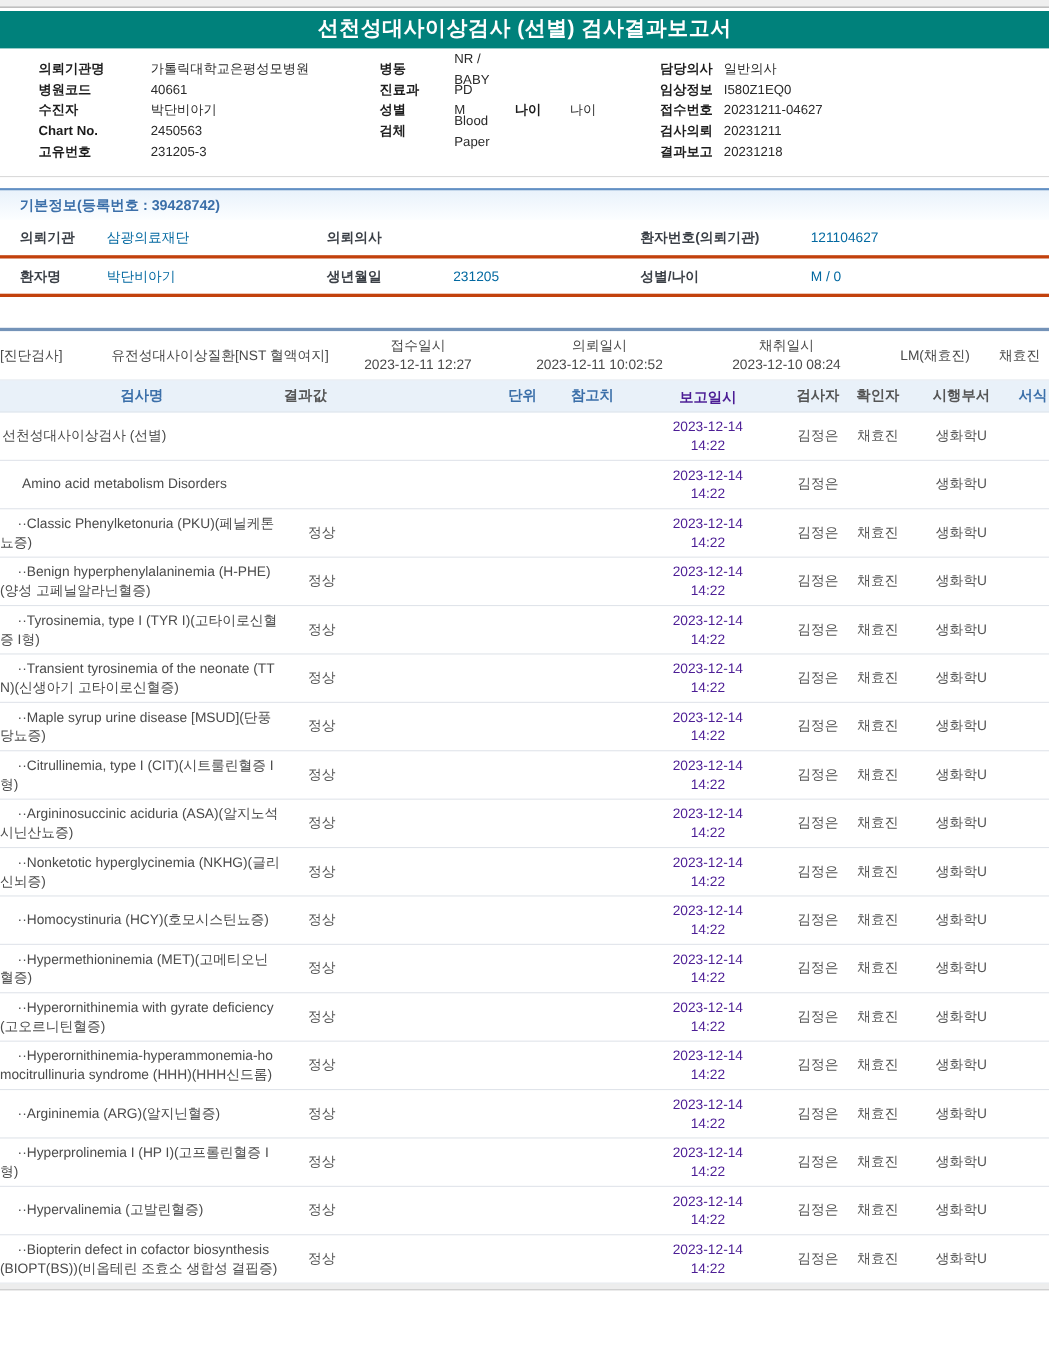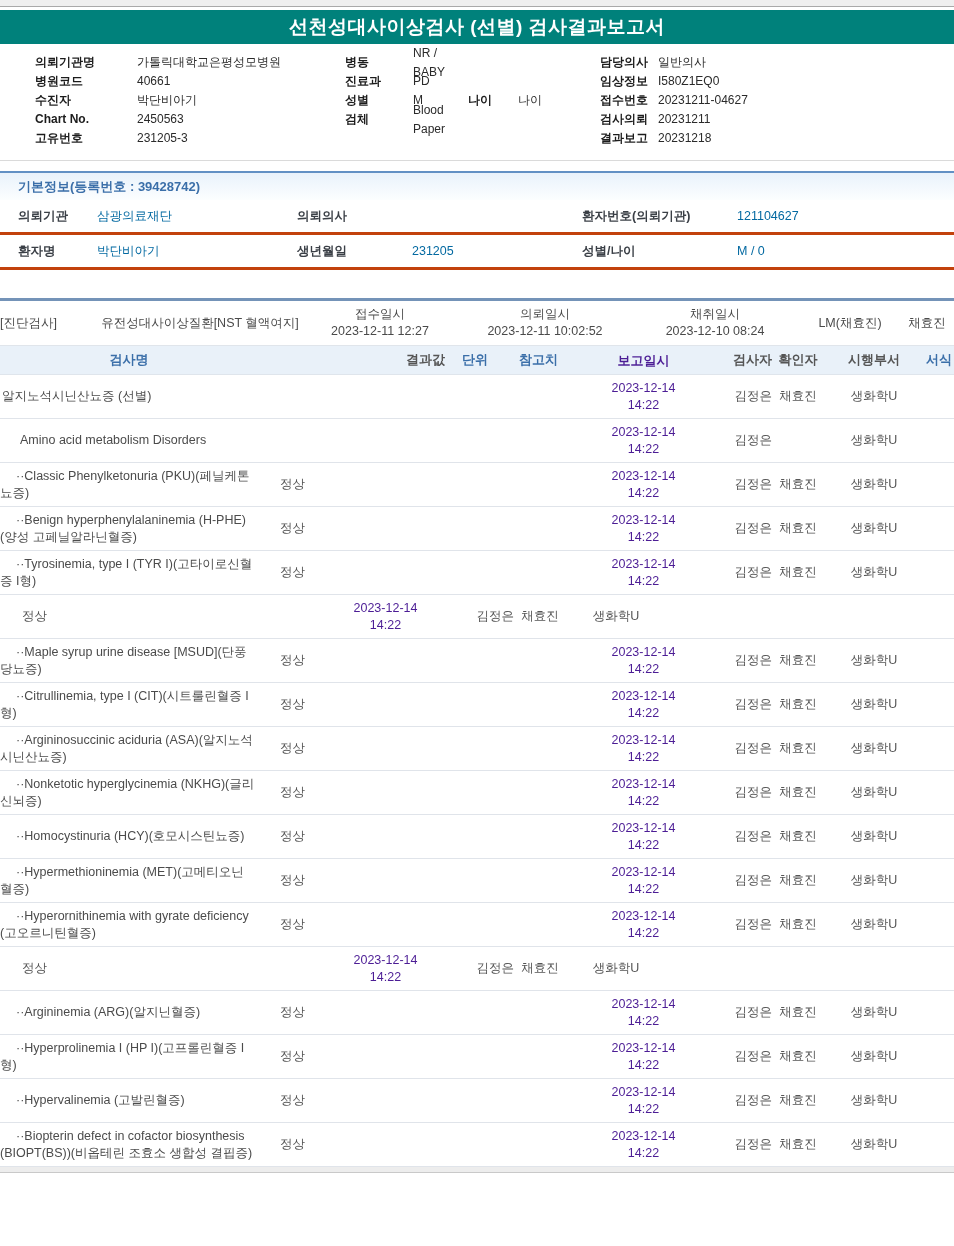--- a/index.html
+++ b/index.html
@@ -55,25 +55,25 @@
   .thead { display:flex; height:29px; align-items:center; background:#E9F1F9;
     border-bottom:1px solid #dfe5ec; color:#3B6FA9; font-weight:bold; font-size:13px; }
   .trow { display:flex; min-height:44px; align-items:center; border-bottom:1px solid #e0e4ea;
     font-size:12.5px; color:#4b4b4b; padding:4px 0; }
   .c-name { width:258px; text-align:center; }
   .trow .c-name { text-align:left; line-height:17px; word-break:break-all; padding-right:2px; }
   .c-name.lvl0 { text-indent:2px; }
   .c-name.lvl1 { text-indent:20px; }
   .c-name.lvl2 { text-indent:16px; }
   .c-res  { width:187px; padding-left:22px; color:#555; }
-  .thead .c-res { padding-left:0; text-align:right; }
+  .thead .c-res { padding-left:0; text-align:left; }
   .c-unit { width:60px;  text-align:center; }
   .c-ref  { width:67px;  text-align:center; }
   .c-rep  { width:143px; text-align:center; line-height:17px; color:#4c1d95; }
-  .c-test { width:57px;  text-align:right; color:#555; }
+  .c-test { width:57px;  text-align:center; color:#555; }
   .c-conf { width:52px;  text-align:center; color:#555; }
   .c-dept { width:100px; text-align:center; color:#555; }
   .c-form { width:30px;  text-align:center; }
 
   .bottom-bar { height:6px; background:#ededed; border-bottom:1px solid #c9c9c9; }
 </style>
 </head>
 <body>
 
 <div class="page">
@@ -200,21 +200,21 @@
     <span class="c-ref">참고치</span>
     <span class="c-rep">보고일시</span>
     <span class="c-test">검사자</span>
     <span class="c-conf">확인자</span>
     <span class="c-dept">시행부서</span>
     <span class="c-form">서식</span>
   </div>
 
   <div id="tbody">
       <div class="trow">
-    <span class="c-name lvl0">알지노석시닌산뇨증 (선별)</span>
+    <span class="c-name lvl0">선천성대사이상검사 (선별)</span>
     <span class="c-res"></span>
     <span class="c-unit"></span>
     <span class="c-ref"></span>
     <span class="c-rep">
       <span>2023-12-14</span><br>
       <span>14:22</span>
     </span>
     <span class="c-test">김정은</span>
     <span class="c-conf">채효진</span>
     <span class="c-dept">생화학U</span>
@@ -270,20 +270,21 @@
     <span class="c-rep">
       <span>2023-12-14</span><br>
       <span>14:22</span>
     </span>
     <span class="c-test">김정은</span>
     <span class="c-conf">채효진</span>
     <span class="c-dept">생화학U</span>
     <span class="c-form"></span>
   </div>
       <div class="trow">
+    <span class="c-name lvl2">··Transient tyrosinemia of the neonate (TTN)(신생아기 고타이로신혈증)</span>
     <span class="c-res">정상</span>
     <span class="c-unit"></span>
     <span class="c-ref"></span>
     <span class="c-rep">
       <span>2023-12-14</span><br>
       <span>14:22</span>
     </span>
     <span class="c-test">김정은</span>
     <span class="c-conf">채효진</span>
     <span class="c-dept">생화학U</span>
@@ -381,20 +382,21 @@
     <span class="c-rep">
       <span>2023-12-14</span><br>
       <span>14:22</span>
     </span>
     <span class="c-test">김정은</span>
     <span class="c-conf">채효진</span>
     <span class="c-dept">생화학U</span>
     <span class="c-form"></span>
   </div>
       <div class="trow">
+    <span class="c-name lvl2">··Hyperornithinemia-hyperammonemia-homocitrullinuria syndrome (HHH)(HHH신드롬)</span>
     <span class="c-res">정상</span>
     <span class="c-unit"></span>
     <span class="c-ref"></span>
     <span class="c-rep">
       <span>2023-12-14</span><br>
       <span>14:22</span>
     </span>
     <span class="c-test">김정은</span>
     <span class="c-conf">채효진</span>
     <span class="c-dept">생화학U</span>

